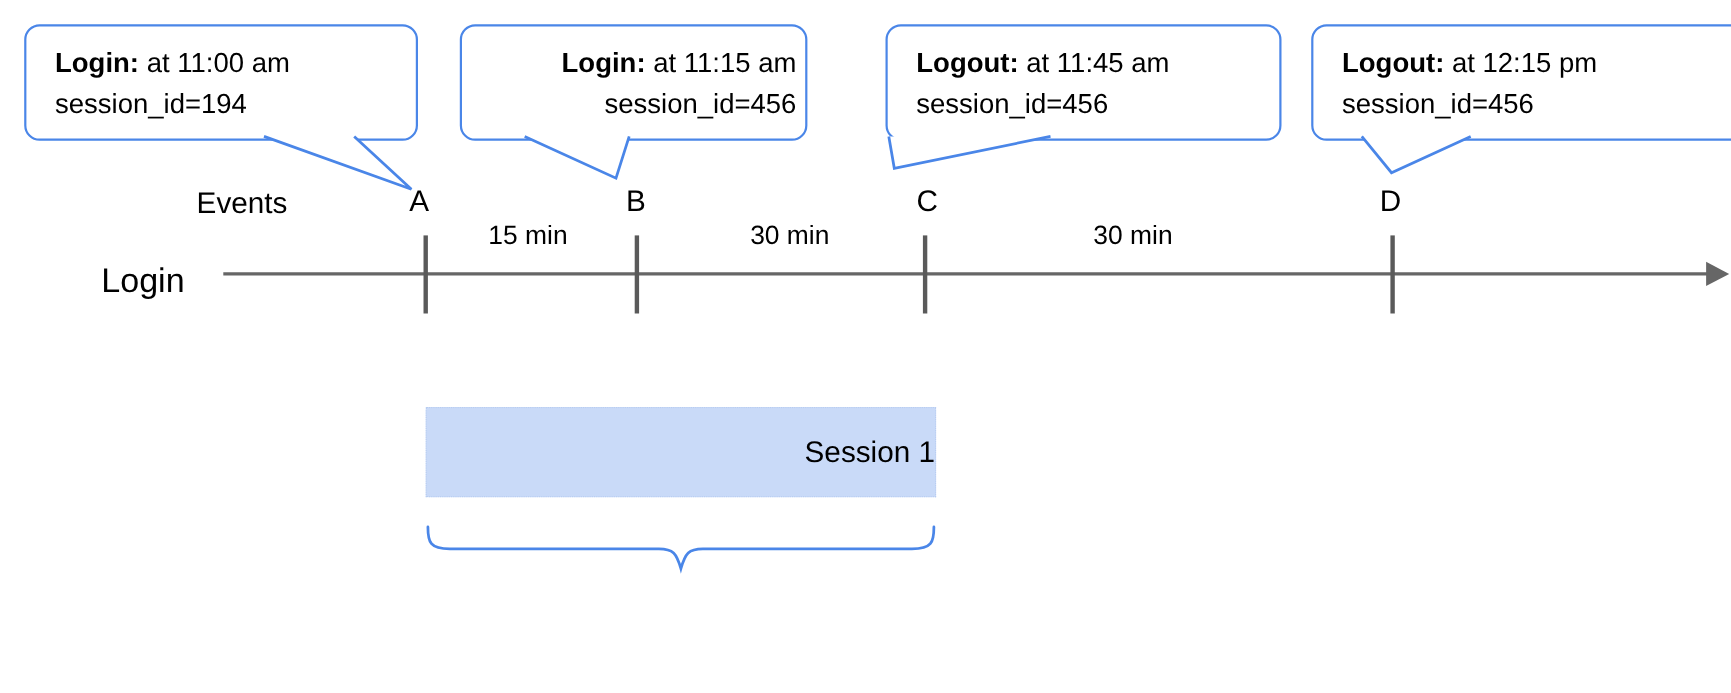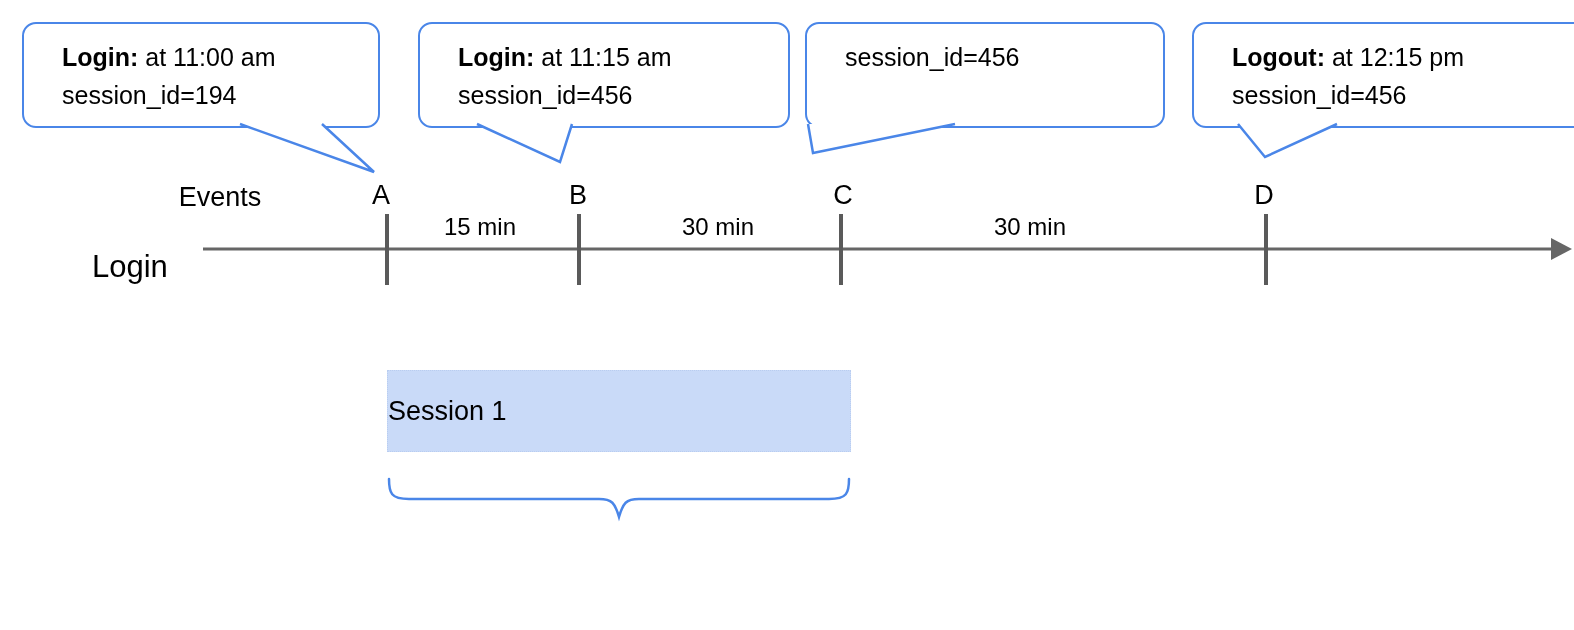--- a/index.html
+++ b/index.html
@@ -5,60 +5,61 @@
   html,body{margin:0;padding:0;background:#ffffff;}
   body{
     width:1574px;height:630px;position:relative;overflow:hidden;
     font-family:"Liberation Sans", sans-serif;color:#000;
   }
   .canvas{position:absolute;inset:0;}
   
   .callout{
     position:absolute;top:22px;height:106px;box-sizing:border-box;
     background:#fff;border:2.5px solid #4a86e8;border-radius:14px;
-    padding:14px 8px 0 38px;font-size:25px;line-height:38px;z-index:1;
+    padding:14px 8px 0 26px;font-size:25px;line-height:38px;z-index:1;
   }
   .callout .bold{font-weight:bold;}
   
   svg.overlay{position:absolute;left:0;top:0;z-index:2;pointer-events:none;}
   .tail{fill:#ffffff;stroke:#4a86e8;stroke-width:2.5;stroke-linejoin:miter;}
   .axis{stroke:#666666;stroke-width:3;}
   .tick{stroke:#5a5a5a;stroke-width:4;}
   .arrowhead{fill:#666666;stroke:none;}
   .brace{fill:none;stroke:#4a86e8;stroke-width:2.5;stroke-linecap:round;}
   
-  .lbl{position:absolute;white-space:nowrap;z-index:3;margin-top:12px;}
+  .lbl{position:absolute;white-space:nowrap;z-index:3;}
   .events-label{left:220px;top:170px;font-size:27px;transform:translateX(-50%);}
   .user-label{left:92px;top:237px;font-size:31px;}
   .evt-label{font-size:27px;top:168px;transform:translateX(-50%);}
   .int-label{font-size:24px;top:201px;transform:translateX(-50%);}
   
   .session-box{
     position:absolute;left:387px;top:370px;width:464px;height:82px;box-sizing:border-box;
     background:#c9daf8;border:1px dotted #b9cdf0;z-index:1;
-    display:flex;align-items:center;justify-content:flex-start;font-size:27px;
+    display:flex;align-items:center;justify-content:flex-end;font-size:27px;
   }
   .session-length{left:617px;top:580px;font-size:28px;transform:translateX(-50%);}
 </style>
 </head>
 <body>
 
 <div class="canvas">
 
   <div class="callout" style="left:22px;width:358px;">
     <div><span class="bold">Login:</span><span> at 11:00 am</span></div>
     <div>session_id=194</div>
   </div>
 
-  <div class="callout" style="left:418px;width:372px;">
+  <div class="callout" style="left:418px;width:316px;text-align:right;">
     <div><span class="bold">Login:</span><span> at 11:15 am</span></div>
     <div>session_id=456</div>
   </div>
 
   <div class="callout" style="left:805px;width:360px;">
+    <div><span class="bold">Logout:</span><span> at 11:45 am</span></div>
     <div>session_id=456</div>
   </div>
 
   <div class="callout" style="left:1192px;width:419px;">
     <div><span class="bold">Logout:</span><span> at 12:15 pm</span></div>
     <div>session_id=456</div>
   </div>
 
   <div class="session-box">
     <span>Session 1</span>

